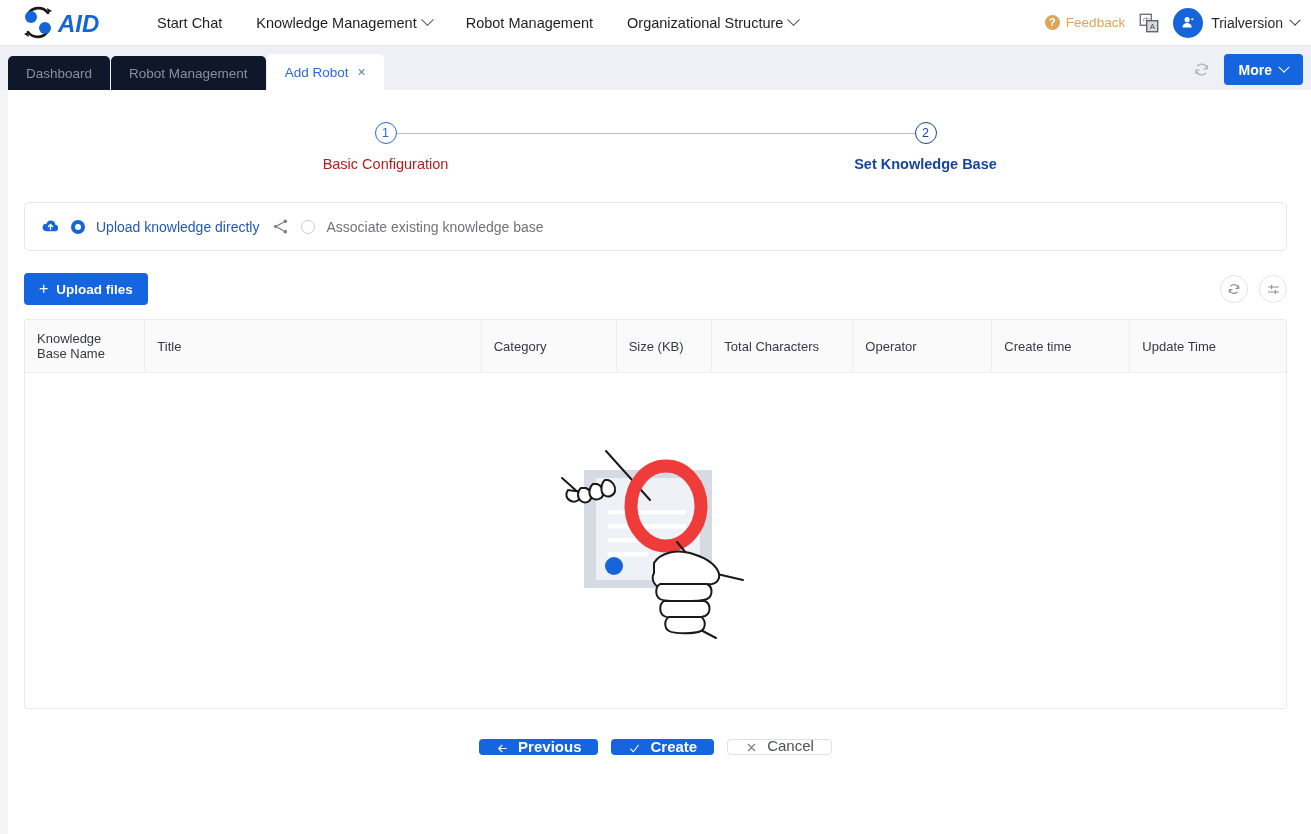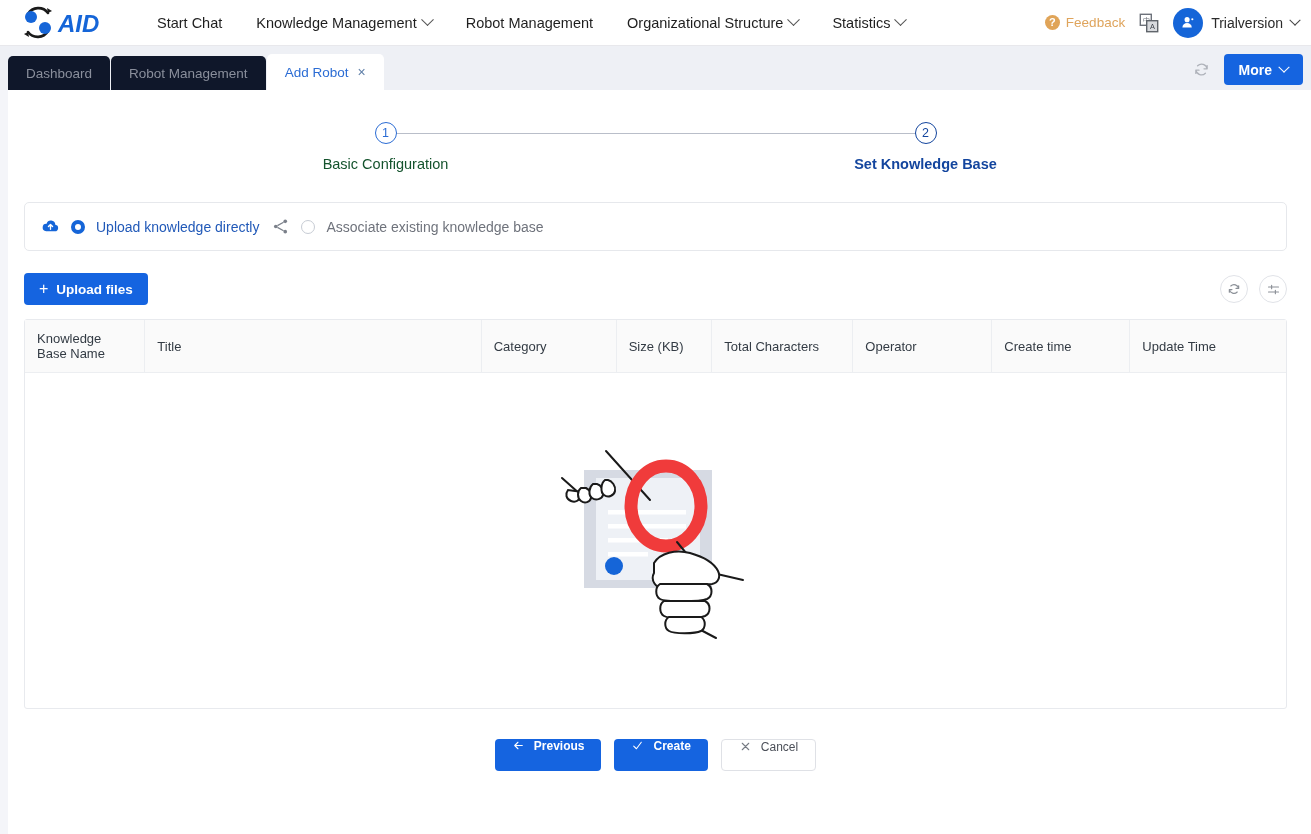--- a/index.html
+++ b/index.html
@@ -127,21 +127,21 @@
     height: 1px; background: #b9bec9;
   }
   .step { display: flex; flex-direction: column; align-items: center; width: 210px; }
   .step-circle {
     width: 22px; height: 22px; border-radius: 50%;
     border: 1.5px solid #2b6cd4; color: #2b6cd4;
     background: #fff; font-size: 12.5px;
     display: flex; align-items: center; justify-content: center;
     position: relative; z-index: 2;
   }
-  .step-label { margin-top: 12px; font-size: 14.5px; color: #14532d; white-space: nowrap; }
+  .step-label { margin-top: 12px; font-size: 14.5px; color: #b91c1c; white-space: nowrap; }
   .step.active .step-circle { border-color: #13459e; color: #13459e; border-width: 1.6px; }
   .step.active .step-label { color: #13459e; font-weight: bold; }
 
   
   .source-card {
     margin: 30px 10px 0 10px;
     border: 1px solid #e6e8ec;
     border-radius: 5px;
     padding: 14px 16px 14px 16px;
     display: flex; flex-direction: row; gap: 12px;
@@ -196,22 +196,22 @@
   }
   th:last-child { border-right: none; }
   .tbody-empty { flex: 1; display: flex; align-items: center; justify-content: center; }
 
   
   .footer-btns {
     display: flex; justify-content: center; gap: 13px;
     margin-top: 30px;
   }
   .btn {
-    height: 32px; border-radius: 4px; font-size: 12px; font-weight: bold;
-    display: flex; align-items: flex-start; gap: 9px; padding: 0 17px;
+    height: 16px; border-radius: 4px; font-size: 15px; font-weight: bold;
+    display: flex; align-items: flex-end; gap: 9px; padding: 0 17px;
     cursor: pointer; border: none;
   }
   .btn-primary { background: #1564e0; color: #fff; }
   .btn-ghost {
     background: #fff; color: #4c5059; border: 1px solid #dfe1e6; font-weight: 400;
   }
 </style>
 </head>
 <body>
 
@@ -235,24 +235,20 @@
     </div>
     <div class="nav-item">
       <span>Knowledge Management</span>
       <i class="chev"></i>
     </div>
     <div class="nav-item">
       <span>Robot Management</span>
     </div>
     <div class="nav-item">
       <span>Organizational Structure</span>
-      <i class="chev"></i>
-    </div>
-    <div class="nav-item">
-      <span>Statistics</span>
       <i class="chev"></i>
     </div>
   </div>
 
   <div class="top-right">
     <div class="feedback">
       <span class="fb-icon">?</span>
       <span>Feedback</span>
     </div>
 

